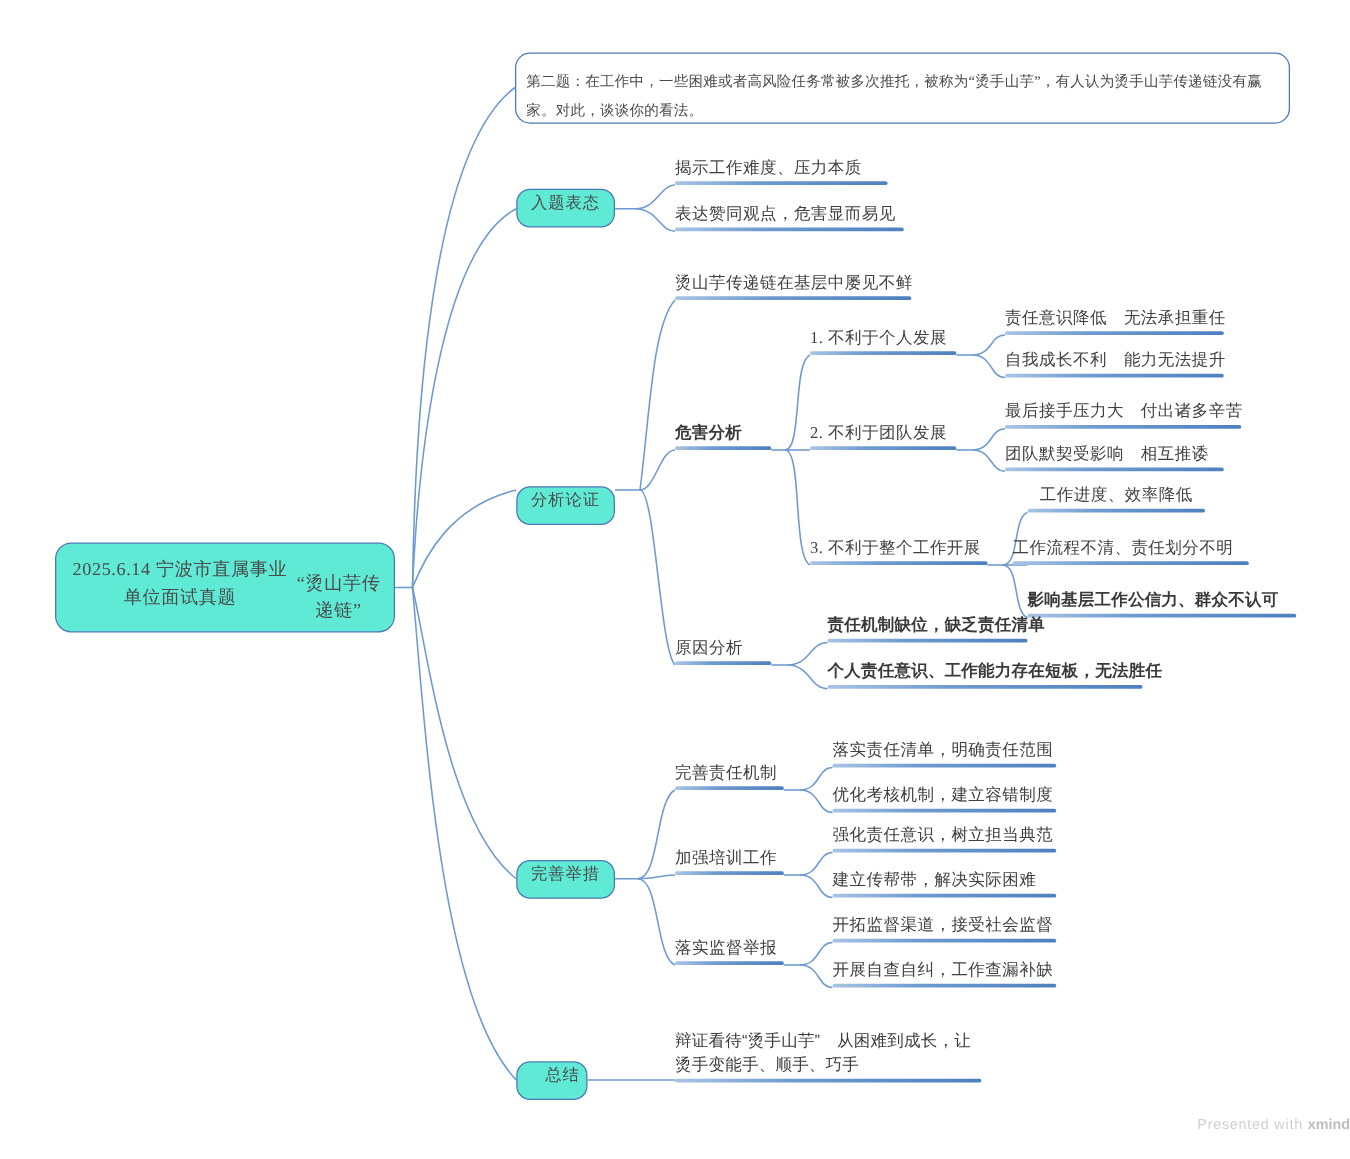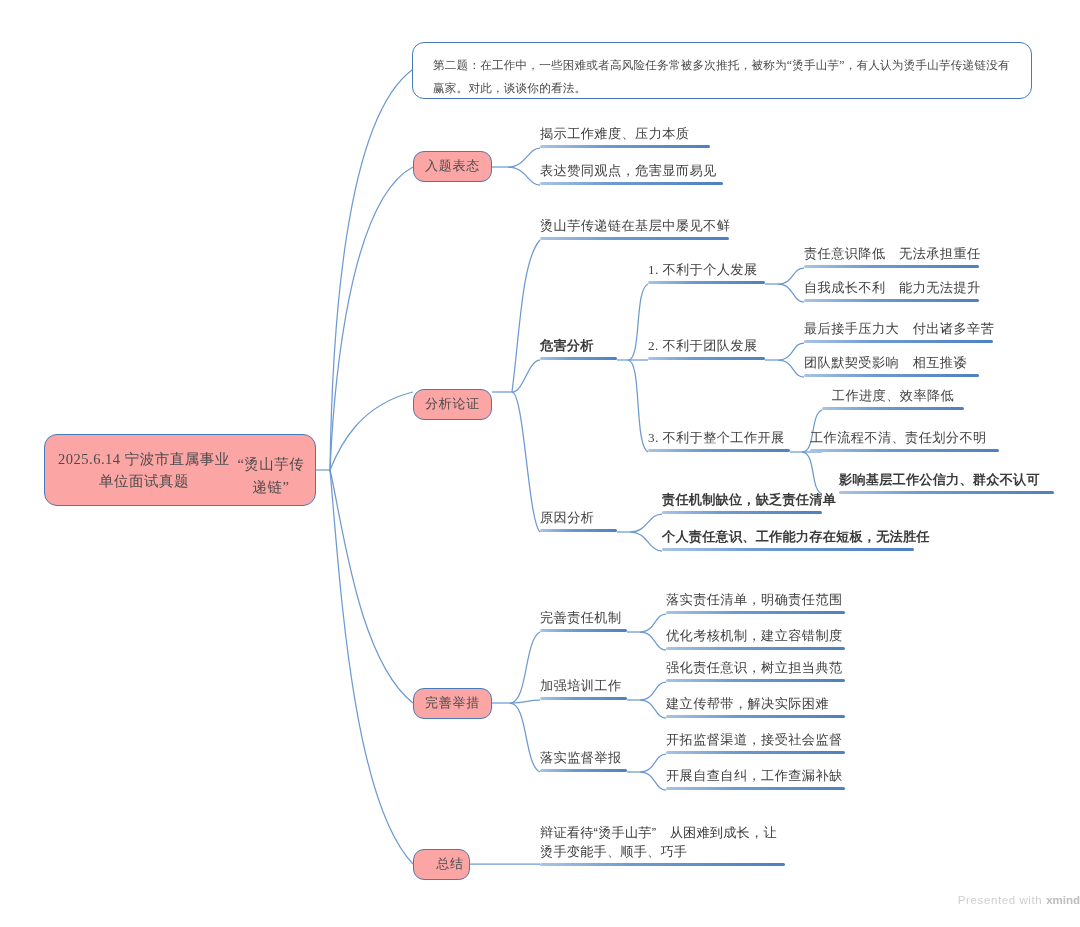--- a/index.html
+++ b/index.html
@@ -8,38 +8,38 @@
     font-family:"Liberation Serif","DejaVu Serif",serif;
     color:#3c3c3c;
   }
   #canvas{position:absolute;inset:0;width:1080px;height:927px;}
   #svg-links{position:absolute;left:0;top:0;width:1080px;height:927px;pointer-events:none;}
 
   
   .boxnode{
     position:absolute;box-sizing:border-box;
     border:1.6px solid #4a79b8;border-radius:11px;
-    background:#fca5a5;
-    display:flex;align-items:center;justify-content:center;
+    background:#5eead4;
+    display:flex;justify-content:center;
     text-align:center;line-height:1.55;
     color:#4b4b4b;
   }
   .boxnode.root{
     border-radius:13px;
     font-size:14.5px;letter-spacing:.5px;
     flex-direction:row;padding:10px 8px;
   }
   .boxnode.root .l2{margin-top:11px;}
   .boxnode.lvl1{font-size:13px;letter-spacing:.8px;}
 
   
   .callout{
     position:absolute;box-sizing:border-box;
     border:1.6px solid #4a79b8;border-radius:12px;background:#fff;
-    padding:11px 14px 11px 20px;
+    padding:11px 14px 11px 8px;
     font-size:11.6px;line-height:2.0;color:#4a4a4a;
     letter-spacing:.2px;
   }
 
   
   .bartopic{position:absolute;box-sizing:border-box;}
   .bartopic .txt{
     position:absolute;left:0;bottom:5px;white-space:nowrap;
     font-size:13.2px;color:#404040;letter-spacing:.4px;
   }
@@ -241,21 +241,21 @@
     <span class="bar" style="width:142px;"></span>
   </div>
   <div class="bartopic" style="left:822px;top:384px;width:142px;height:26px;">
     <span class="txt center">工作进度、效率降低</span>
     <span class="bar" style="width:142px;"></span>
   </div>
   <div class="bartopic" style="left:789px;top:426px;width:189px;height:26px;margin-left:21px;">
     <span class="txt">工作流程不清、责任划分不明</span>
     <span class="bar" style="width:189px;"></span>
   </div>
-  <div class="bartopic sans" style="left:822px;top:468px;width:215px;height:26px;margin-left:17px;">
+  <div class="bartopic sans" style="left:822px;top:468px;width:215px;height:26px;">
     <span class="txt">影响基层工作公信力、群众不认可</span>
     <span class="bar" style="width:215px;"></span>
   </div>
 
   <div class="bartopic" style="left:540px;top:506px;width:77px;height:26px;">
     <span class="txt">原因分析</span>
     <span class="bar" style="width:77px;"></span>
   </div>
   <div class="bartopic sans" style="left:662px;top:488px;width:160px;height:26px;">
     <span class="txt">责任机制缺位，缺乏责任清单</span>

